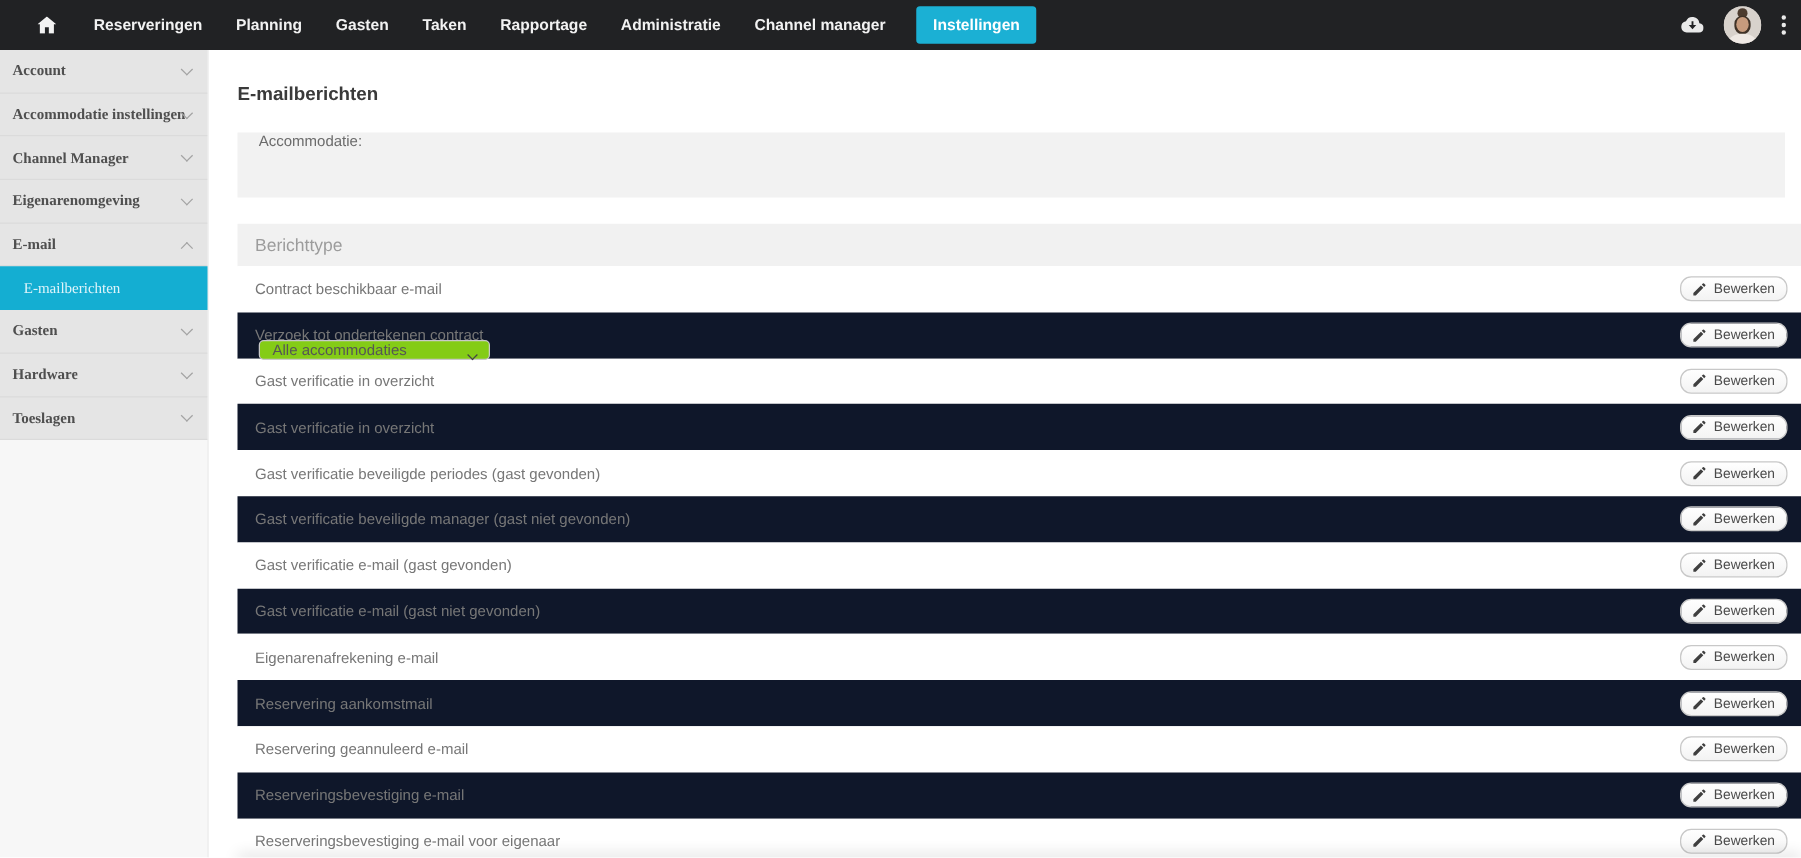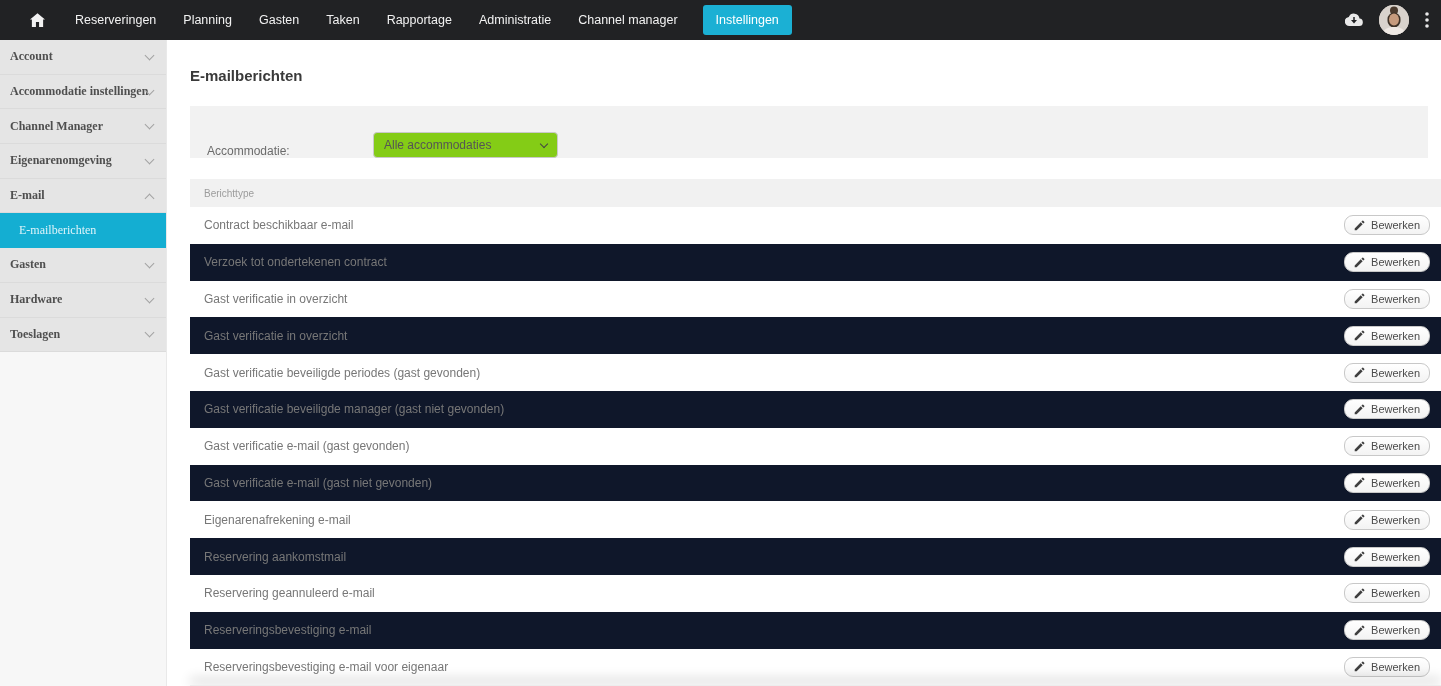--- a/index.html
+++ b/index.html
@@ -14,21 +14,21 @@
   
   .topnav {
     height: 40px; flex: 0 0 40px;
     background: #212224;
     display: flex; align-items: center;
     padding: 0 12px 0 30px;
   }
   .home-icon { display: flex; align-items: center; cursor: pointer; margin-right: 30px; }
   .nav-items { display: flex; align-items: center; gap: 27px; }
   .nav-item {
-    color: #f2f2f2; font-size: 12.5px; font-weight: normal;
+    color: #f2f2f2; font-size: 12.5px; font-weight: bold;
     text-decoration: none; cursor: pointer; white-space: nowrap;
     padding: 8px 0;
   }
   .nav-item.active {
     background: #1bb0d4; color: #ffffff;
     border-radius: 3px; padding: 8px 13px;
     margin-left: -2px;
   }
   .topnav-right { margin-left: auto; display: flex; align-items: center; gap: 16px; }
   .icon-btn { display: flex; align-items: center; cursor: pointer; }
@@ -70,43 +70,44 @@
 
   
   .main { flex: 1; background: #ffffff; padding-left: 23px; min-width: 0; }
   .page-title {
     margin-top: 27px;
     font-size: 15px; font-weight: bold; color: #3a3a3a;
   }
   .filter-panel {
     margin-top: 22px; margin-right: 13px;
     height: 52px; background: #f2f2f2;
-    display: flex; align-items: flex-end;
+    display: flex; align-items: flex-start;
     padding-left: 17px;
+    flex-direction: column;
   }
   .filter-label { font-size: 12px; color: #6b6b6b; width: 166px; flex: 0 0 166px; }
   .select {
     width: 185px; height: 26px;
     background: #84cc16; border: 1px solid #c9c9c9; border-radius: 4px;
     display: flex; align-items: center;
     padding: 0 10px; cursor: pointer; position: relative;
   }
   .select-value { font-size: 12px; color: #555; }
   .select .chev {
     position: absolute; right: 10px; top: 8px;
     width: 6px; height: 6px;
     border-color: #444; border-width: 1.5px;
   }
 
   
   .table { margin-top: 21px; }
   .thead {
-    height: 28px; background: #f1f1f1;
-    display: flex; align-items: center;
-    font-size: 10px; color: #9c9c9c;
+    height: 34px; background: #f1f1f1;
+    display: flex; align-items: center;
+    font-size: 14px; color: #9c9c9c;
     padding-left: 14px;
   }
   .rows { }
   .row {
     height: 36.8px; background: #ffffff;
     display: flex; align-items: center;
     padding-left: 14px; padding-right: 11px;
   }
   .row.alt { background: #0f172a; }
   .row-label { font-size: 12px; color: #777; }

